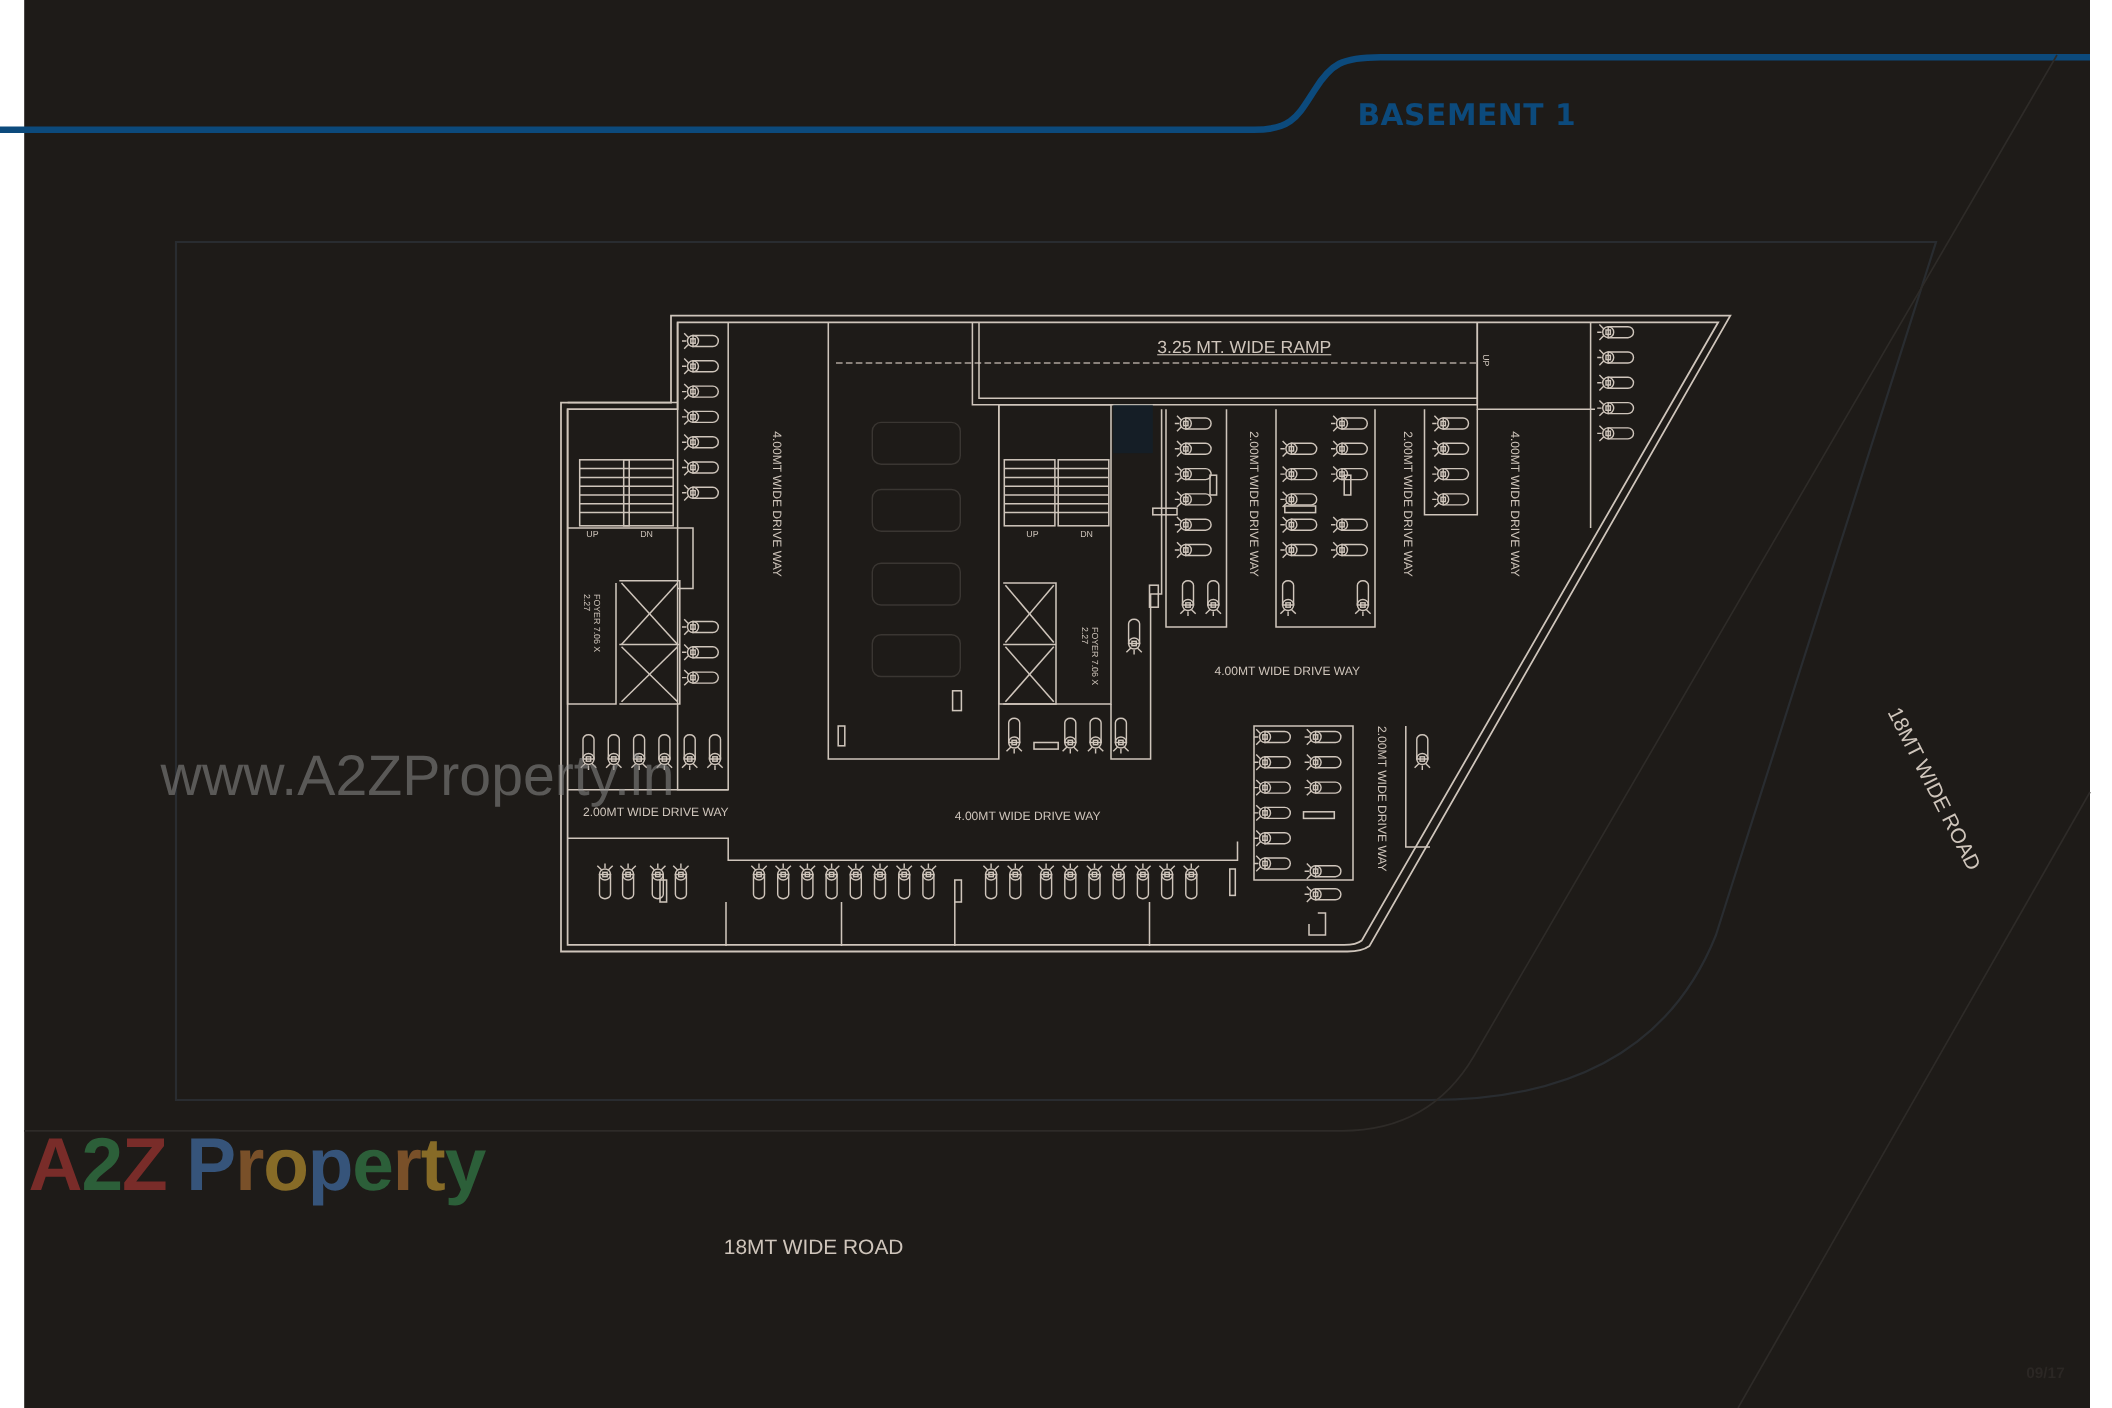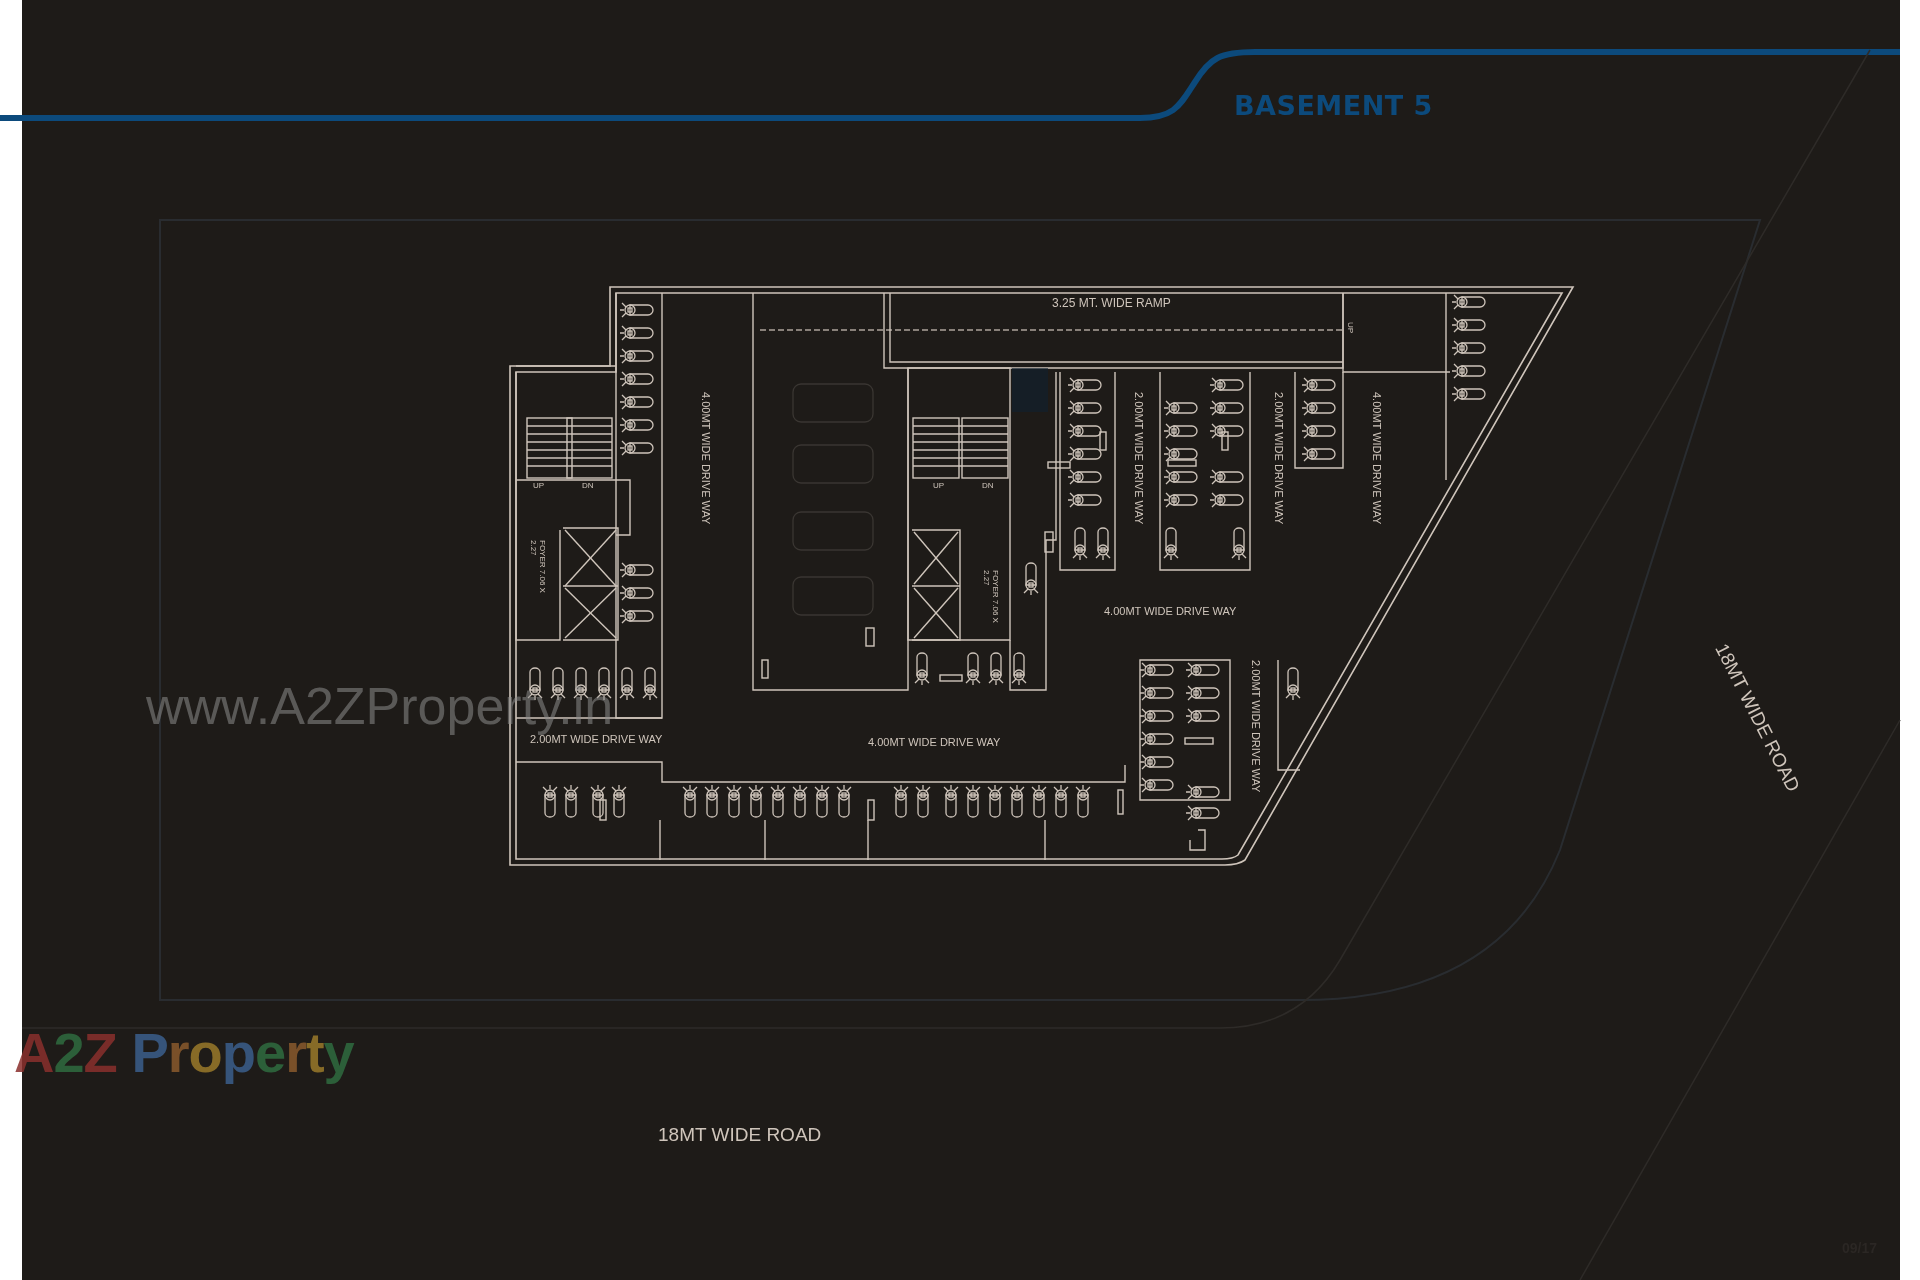--- a/index.html
+++ b/index.html
@@ -7,21 +7,21 @@
   .page{position:absolute;left:22px;top:0;width:1878px;height:1280px;background:#1e1b18;overflow:hidden;}
   .right-strip{position:absolute;left:1900px;top:0;width:20px;height:1280px;background:#fff;}
   svg.plan{position:absolute;left:0;top:0;width:1920px;height:1280px;}
   .title{position:absolute;left:1234px;top:90px;color:#0c4a7c;font-weight:bold;font-size:27px;letter-spacing:0.5px;font-family:"DejaVu Sans",sans-serif;}
   .lbl{position:absolute;color:#cfc5bb;font-size:11px;white-space:nowrap;font-family:"Liberation Sans",sans-serif;transform-origin:left top;}
   .lbl.v{transform:rotate(90deg);}
   .lbl.sm{font-size:8px;}
   .road-bottom{position:absolute;left:658px;top:1124px;color:#cfc5bb;font-size:19px;font-family:"Liberation Sans",sans-serif;}
   .road-right{position:absolute;left:1730px;top:640px;color:#cfc5bb;font-size:19px;transform:rotate(63deg);transform-origin:left top;white-space:nowrap;}
   .watermark-url{position:absolute;left:146px;top:676px;font-size:52px;color:rgba(140,140,140,0.55);font-family:"Liberation Sans",sans-serif;white-space:nowrap;}
-  .logo{position:absolute;left:14px;top:1020px;font-size:56px;font-weight:bold;font-family:"Liberation Sans",sans-serif;white-space:nowrap;letter-spacing:-1px;}
+  .logo{position:absolute;left:26px;top:1020px;font-size:68px;font-weight:bold;font-family:"Liberation Sans",sans-serif;white-space:nowrap;letter-spacing:-1px;}
   .logo span{opacity:0.85}
   .page-no{position:absolute;left:1842px;top:1240px;font-size:14px;color:#2b2724;font-weight:bold;}
 </style>
 </head>
 <body>
 
 <div class="page"></div>
 <div class="right-strip"></div>
 
 <svg class="plan" viewBox="0 0 1920 1280" xmlns="http://www.w3.org/2000/svg">
@@ -230,23 +230,23 @@
       <use href="#bikeV" x="946" y="795"></use>
       <use href="#bikeV" x="968" y="795"></use>
       <use href="#bikeV" x="990" y="795"></use>
       <use href="#bikeV" x="1012" y="795"></use>
       <use href="#bikeV" x="1034" y="795"></use>
       <use href="#bikeV" x="1056" y="795"></use>
       <use href="#bikeV" x="1078" y="795"></use>
   </g>
 </svg>
 
-<div class="title">BASEMENT 5</div>
-
-<div class="lbl" style="left:1052px;top:296px;font-size:12px;">3.25 MT. WIDE RAMP</div>
+<div class="title">BASEMENT 1</div>
+
+<div class="lbl" style="left:1052px;top:308px;font-size:16px;text-decoration:underline;">3.25 MT. WIDE RAMP</div>
 <div class="lbl v sm" style="left:1355px;top:322px;">UP</div>
 <div class="lbl v" style="left:712px;top:392px;">4.00MT WIDE DRIVE WAY</div>
 <div class="lbl v" style="left:1145px;top:392px;">2.00MT WIDE DRIVE WAY</div>
 <div class="lbl v" style="left:1285px;top:392px;">2.00MT WIDE DRIVE WAY</div>
 <div class="lbl v" style="left:1383px;top:392px;">4.00MT WIDE DRIVE WAY</div>
 <div class="lbl" style="left:1104px;top:605px;">4.00MT WIDE DRIVE WAY</div>
 <div class="lbl" style="left:530px;top:733px;">2.00MT WIDE DRIVE WAY</div>
 <div class="lbl" style="left:868px;top:736px;">4.00MT WIDE DRIVE WAY</div>
 <div class="lbl v" style="left:1262px;top:660px;">2.00MT WIDE DRIVE WAY</div>
 <div class="lbl v sm" style="left:547px;top:540px;width:60px;white-space:normal;">FOYER 7.06 X 2.27</div>

